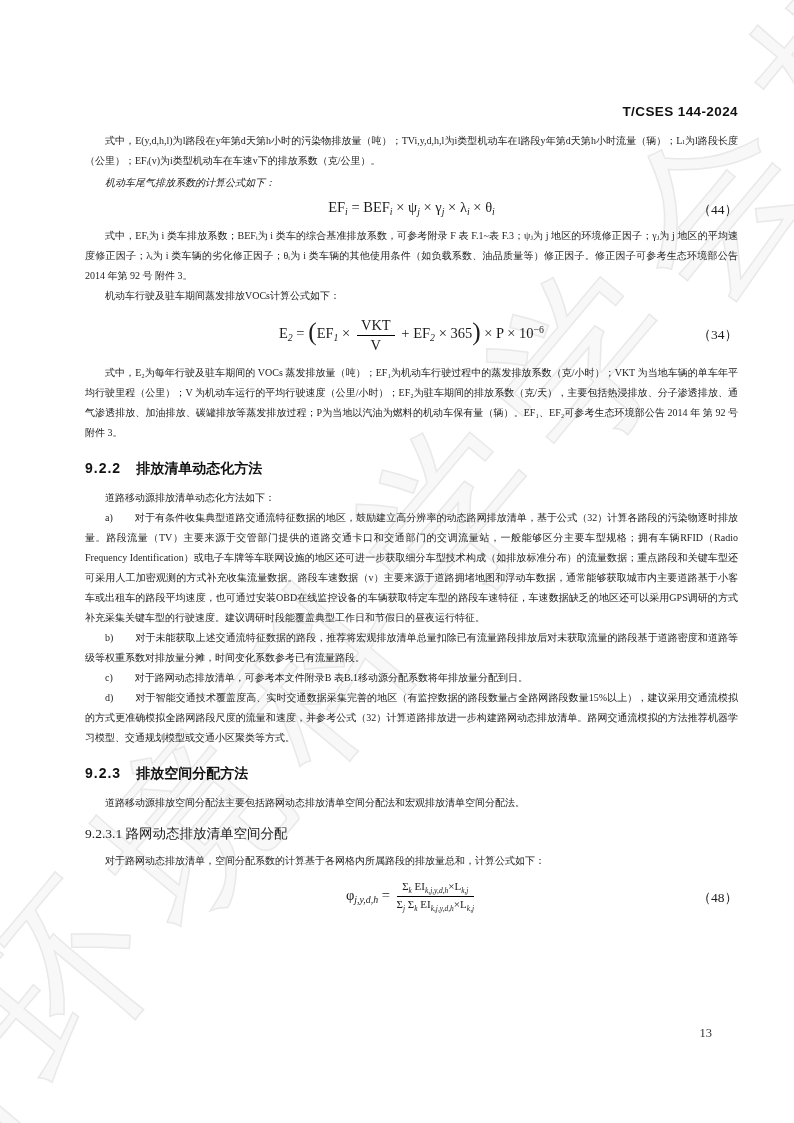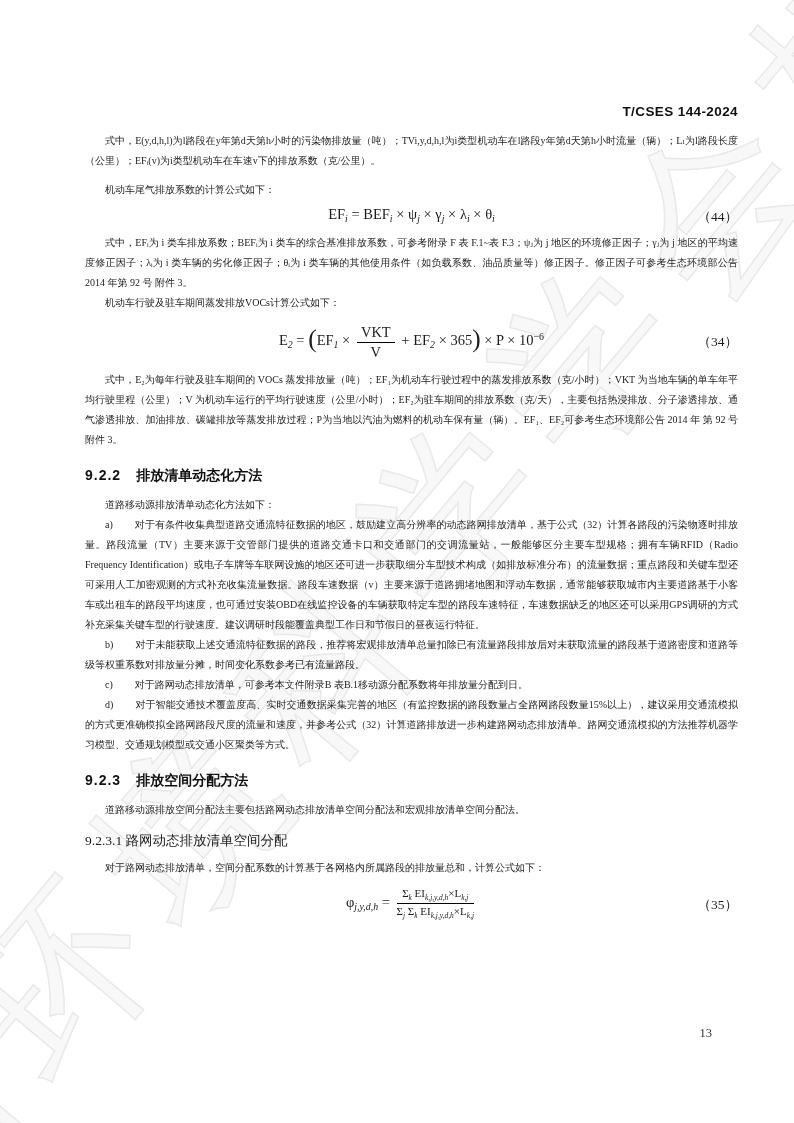--- a/index.html
+++ b/index.html
@@ -27,21 +27,21 @@
   .doc-header{
     text-align:right;
     font-family:"Liberation Sans","DejaVu Sans",sans-serif;
     font-weight:600;font-size:13.5px;letter-spacing:0.4px;
     margin-bottom:12px;color:#111;
   }
   .para{
     margin:0;font-size:10px;line-height:20px;
     text-align:justify;text-indent:2em;
   }
-  .gap-top{margin-top:9px;}
+  .gap-top{margin-top:2px;font-style:italic;}
   .h-plain{
     font-size:13.5px;line-height:20px;margin:11px 0 7px;text-indent:0;
   }
   .h-bold{
     font-family:"Liberation Sans","DejaVu Sans",sans-serif;
     font-weight:700;font-size:14px;line-height:20px;
     margin:15px 0 10px;color:#111;
   }
   .h-bold .h-num{margin-right:15px;letter-spacing:1px;}
   .list-item .item-label{padding-right:22px;}
@@ -124,20 +124,20 @@
     </div>
 
     <p class="para">道路移动源排放空间分配法主要包括路网动态排放清单空间分配法和宏观排放清单空间分配法。</p>
 
     <div class="h-plain">9.2.3.1 路网动态排放清单空间分配</div>
 
     <p class="para">对于路网动态排放清单，空间分配系数的计算基于各网格内所属路段的排放量总和，计算公式如下：</p>
 
     <div class="formula-row tall small-frac">
       <span class="formula"><span class="tk-v">φ</span><span class="tk-s">j,y,d,h</span><span class="tk-p"> = </span><span class="frac"><span class="fr-n"><span class="tk-p">Σ</span><span class="tk-s">k</span><span class="tk-p"> </span><span class="tk-v">EI</span><span class="tk-s">k,j,y,d,h</span><span class="tk-p">×</span><span class="tk-v">L</span><span class="tk-s">k,j</span></span><span class="fr-d"><span class="tk-p">Σ</span><span class="tk-s">j</span><span class="tk-p"> Σ</span><span class="tk-s">k</span><span class="tk-p"> </span><span class="tk-v">EI</span><span class="tk-s">k,j,y,d,h</span><span class="tk-p">×</span><span class="tk-v">L</span><span class="tk-s">k,j</span></span></span></span>
-      <span class="formula-num">（35）</span>
+      <span class="formula-num">（48）</span>
     </div>
 
   </div>
 
   <div class="page-number">13</div>
 
 </div>
 
 </body></html>

